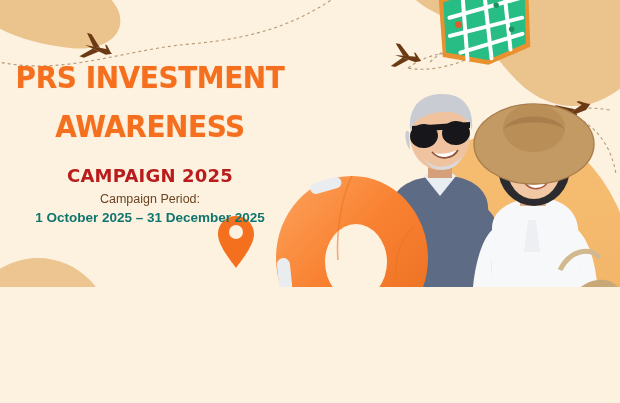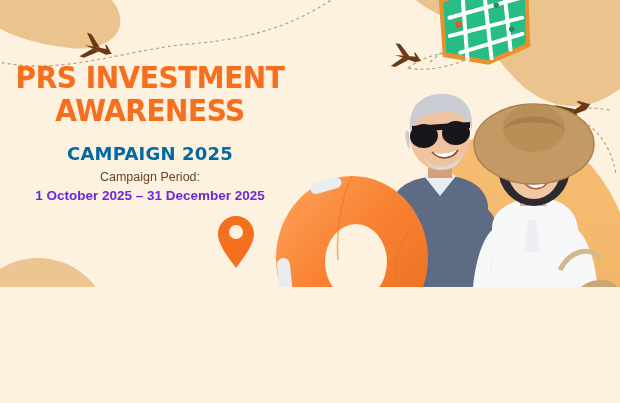--- a/index.html
+++ b/index.html
@@ -24,38 +24,38 @@
     display:block;
     color:#F4701E;
     font-weight:bold;
     font-size:31px;
     line-height:31px;
     letter-spacing:-0.4px;
     font-family:"DejaVu Sans", sans-serif;
     font-stretch:condensed;
     text-shadow:0 0 1px rgba(244,112,30,.35);
   }
-  #title-line-2{margin-top:2px;}
+  #title-line-2{margin-top:18px;}
   #subtitle{
     display:block;
-    margin-top:18px;
-    color:#0369a1;
+    margin-top:24px;
+    color:#b91c1c;
     font-weight:bold;
     font-size:18px;
     line-height:20px;
     letter-spacing:0.2px;
     font-family:"DejaVu Sans", sans-serif;
   }
   #period-label{
     display:block;margin-top:6px;
     color:#6B4423;font-size:12.5px;line-height:15px;font-weight:normal;
   }
   #period-dates{
     display:block;margin-top:2px;
-    color:#6d28d9;font-size:13.5px;line-height:17px;font-weight:bold;
+    color:#0f766e;font-size:13.5px;line-height:17px;font-weight:bold;
   }
 </style>
 </head>
 <body>
 
 <div id="banner">
 
   <svg class="layer" viewBox="0 0 620 403" preserveAspectRatio="none">
     <defs>
       <clipPath id="frame">

